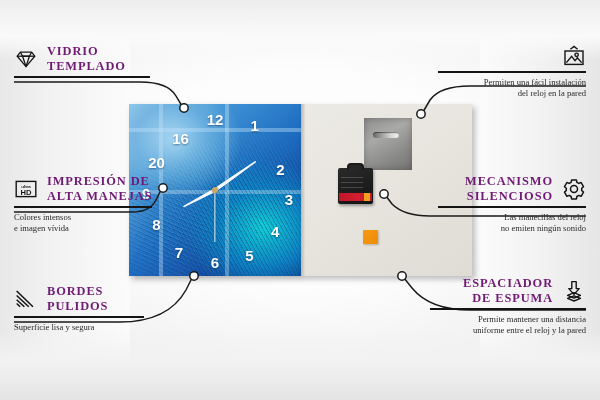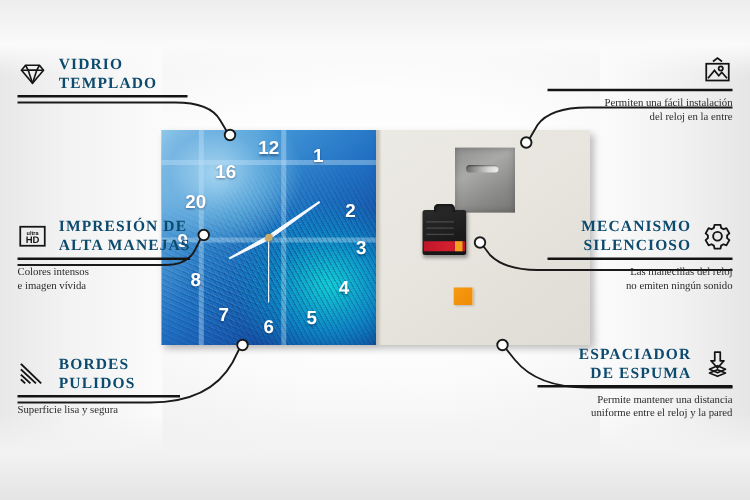--- a/index.html
+++ b/index.html
@@ -97,21 +97,21 @@
   .mv-label:after { content:""; position:absolute; right:2px; top:0; width:6px; height:8px; background:#f0a11e; }
   .mv-line { position:absolute; left:3px; width:22px; height:1px; background:rgba(255,255,255,.18); }
 
   .foam { position:absolute; left:62px; top:126px; width:15px; height:14px;
     background:linear-gradient(135deg,#f79a12,#ef8b06); box-shadow:1px 1px 2px rgba(0,0,0,.22); }
 
   
   .callout { position:absolute; }
   .co-head { display:flex; align-items:center; gap:9px; }
   .co-title { font-family:"Liberation Serif", serif; font-weight:700; font-size:12.4px;
-    letter-spacing:.9px; color:#0c4a6e; line-height:1.18; white-space:pre-line; }
+    letter-spacing:.9px; color:#701a75; line-height:1.18; white-space:pre-line; }
   .co-rule { height:1.6px; background:#141414; margin-top:3px; }
   .co-sub { font-family:"Liberation Serif", serif; font-size:8.6px; color:#2a2a2a;
     line-height:1.35; margin-top:4px; white-space:pre-line; }
   .left .co-head { justify-content:flex-start; }
   .left .co-title { text-align:left; }
   .left .co-sub { text-align:left; }
   .right .co-head { justify-content:flex-end; }
   .right .co-title { text-align:right; }
   .right .co-sub { text-align:right; }
   .ico { width:24px; height:24px; flex:0 0 24px; display:block; }
@@ -252,21 +252,21 @@
         <g fill="none" stroke="#141414" stroke-width="1.4">
           <path d="M8.4 5.2 L12 2.4 L15.6 5.2"></path>
           <rect x="3.0" y="7.0" width="18" height="13.4"></rect>
           <path d="M4.4 18.6 L9.6 12.4 L13.0 16.6 L15.4 13.8 L19.6 18.6"></path>
           <circle cx="14.6" cy="10.8" r="1.7"></circle>
         </g>
       </svg>
     </div>
     <div class="co-rule" style="width:148px; margin-left:auto"></div>
     <div class="co-sub">Permiten una fácil instalación
-del reloj en la entre</div>
+del reloj en la pared</div>
   </div>
 
   <div class="callout right" style="left:438px; top:174px; width:148px">
     <div class="co-head">
       <div class="co-title">MECANISMO
 SILENCIOSO</div>
       <svg class="ico" viewBox="0 0 24 24">
         <g fill="none" stroke="#141414" stroke-width="1.5" stroke-linejoin="round">
           <path d="M9.6 2.9 h4.8 l.5 2.4 1.9 1.1 2.3-.9 2.4 4.2-1.8 1.6v2.2l1.8 1.6-2.4 4.2-2.3-.9-1.9 1.1-.5 2.4H9.6l-.5-2.4-1.9-1.1-2.3.9-2.4-4.2 1.8-1.6v-2.2L2.5 9.7l2.4-4.2 2.3.9 1.9-1.1z"></path>
           <circle cx="12" cy="12" r="3.5"></circle>

